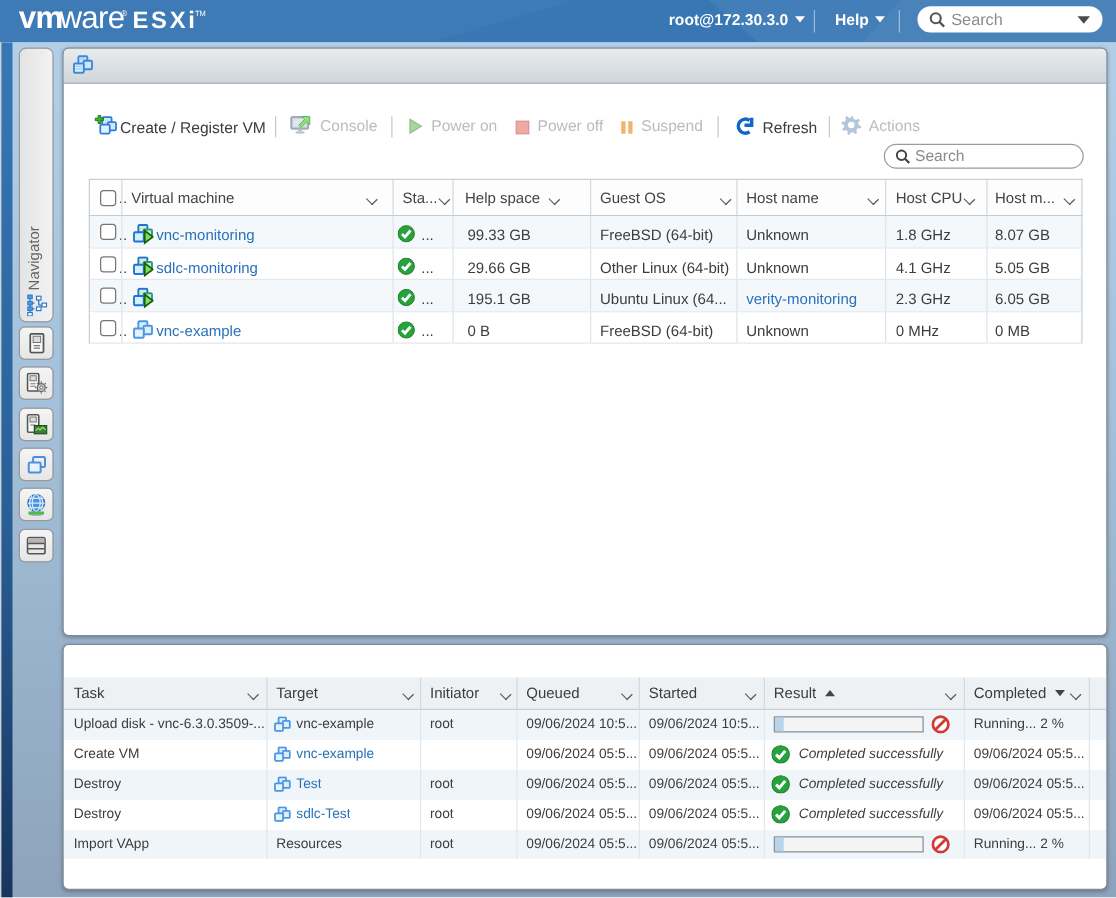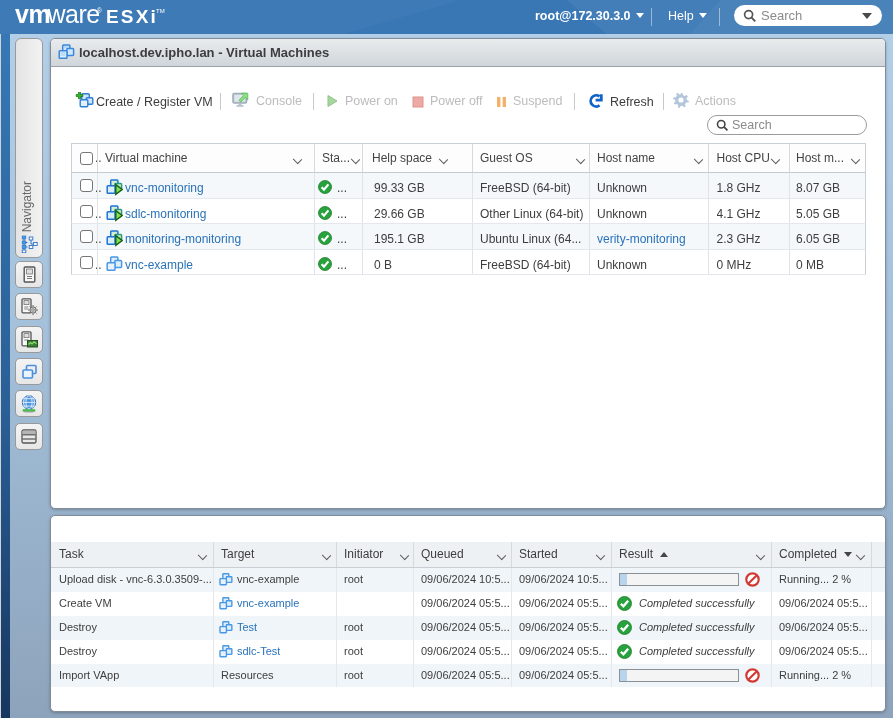--- a/index.html
+++ b/index.html
@@ -11,21 +11,21 @@
 #topbar { position:absolute; left:0; top:0; width:893px; height:34px;
   background:#3876b4; overflow:hidden; }
 .tri1 { position:absolute; left:560px; top:0; width:333px; height:34px;
   background:rgba(255,255,255,0.06); clip-path:polygon(2% 0,100% 0,100% 100%,14% 100%); }
 .tri2 { position:absolute; left:690px; top:0; width:203px; height:34px;
   background:rgba(255,255,255,0.04); clip-path:polygon(15% 0,100% 0,100% 100%,0 100%); }
 .tri3 { position:absolute; left:0px; top:0; width:460px; height:34px;
   background:rgba(255,255,255,0.03); clip-path:polygon(0 0,100% 0,75% 100%,0 100%); }
 #logo { position:absolute; left:15px; top:0px; color:#fff; }
 #user { position:absolute; left:535px; top:9px; color:#fff; font-size:12.5px; font-weight:bold; }
-#help { position:absolute; left:668px; top:9px; color:#fff; font-size:12.5px; font-weight:normal; }
+#help { position:absolute; left:668px; top:9px; color:#fff; font-size:12.5px; font-weight:bold; }
 .wcaret { display:inline-block; width:0; height:0; border-left:4.5px solid transparent;
   border-right:4.5px solid transparent; border-top:5px solid #fff; margin-left:5px; vertical-align:2px; }
 .tsep { position:absolute; top:8px; width:1px; height:18px; background:rgba(255,255,255,0.45); }
 #topsearch { position:absolute; left:734px; top:5px; width:148px; height:21px; background:#fff;
   border-radius:11px; color:#8b8b8b; font-size:13px; line-height:21px; }
 #topsearch .mag { position:absolute; left:9px; top:4px; }
 #topsearch .txt { position:absolute; left:27px; }
 #topsearch .dcaret { position:absolute; right:10px; top:8px; width:0; height:0;
   border-left:5px solid transparent; border-right:5px solid transparent; border-top:6px solid #4a4a4a; }
 
@@ -218,21 +218,20 @@
     <div id="mainpanel" class="panel">
       <div class="phead">
         <svg class="picon" width="17" height="17" viewBox="0 0 17 17">
           <rect x="4.7" y="1" width="7.2" height="6.2" rx="0.8" fill="#cfe6fb" stroke="#3b87d9" stroke-width="1.5"></rect>
           <rect x="8.8" y="4.6" width="6.8" height="6.8" rx="0.8" fill="#cfe6fb" stroke="#3b87d9" stroke-width="1.5"></rect>
           <rect x="1.2" y="6.8" width="7.8" height="7.4" rx="0.8" fill="#def0fd" stroke="#3b87d9" stroke-width="1.5"></rect>
           <line x1="2.5" y1="9" x2="7.5" y2="9" stroke="#9cc9ef" stroke-width="1"></line>
           <line x1="2.5" y1="11" x2="7.5" y2="11" stroke="#9cc9ef" stroke-width="1"></line>
           <line x1="6" y1="3" x2="10.5" y2="3" stroke="#9cc9ef" stroke-width="1"></line>
         </svg>
-        <span class="ptitle">localhost.dev.ipho.lan - Virtual Machines</span>
       </div>
       <div id="toolbar">
         <div class="tbitem" style="left:24px">
           <svg class="gly" style="margin-right:2px" width="19" height="17" viewBox="0 0 19 17">
             <rect x="6.7" y="1.7" width="7.6" height="6.6" rx="1" fill="#cfe6fb" stroke="#2f7ed3" stroke-width="1.4"></rect>
             <rect x="11.2" y="5.7" width="6.6" height="6.6" rx="1" fill="#cfe6fb" stroke="#2f7ed3" stroke-width="1.4"></rect>
             <rect x="5.2" y="7.7" width="7.6" height="7.1" rx="1" fill="#e2f0fc" stroke="#2f7ed3" stroke-width="1.4"></rect>
             <path d="M3.5 0.2 L5.5 0.2 L5.5 2.5 L7.8 2.5 L7.8 4.5 L5.5 4.5 L5.5 6.8 L3.5 6.8 L3.5 4.5 L1.2 4.5 L1.2 2.5 L3.5 2.5 Z" fill="#35b52c" stroke="#1b7c15" stroke-width="0.8"></path>
           </svg>Create / Register VM</div>
         <div class="tbsep" style="left:169px"></div>
@@ -364,21 +363,20 @@
         </div>
         <div class="vrow vr odd">
           <span class="cb"></span>
             <span class="cell dots" style="left:23px">..</span>
           <svg style="position:absolute;left:34px;top:6px" width="17" height="17" viewBox="0 0 17 17">
             <rect x="4.7" y="1" width="7.2" height="6.2" rx="0.8" fill="#d7efcf" stroke="#1e74d4" stroke-width="1.5"></rect>
             <rect x="8.8" y="4.6" width="6.8" height="6.8" rx="0.8" fill="#c6eabe" stroke="#2d9a84" stroke-width="1.5"></rect>
             <rect x="1.2" y="6.8" width="7.8" height="7.4" rx="0.8" fill="#d5eef8" stroke="#1e74d4" stroke-width="1.5"></rect>
             <path d="M9.8 5.6 L16.2 10.5 L9.8 15.4 Z" fill="#85dd58" stroke="#156012" stroke-width="1.4"></path>
           </svg>
-          <a class="lnk cell" style="left:53px" href="#">monitoring-monitoring</a>
           <svg style="position:absolute;left:246px;top:7px" width="14" height="14" viewBox="0 0 14 14">
               <circle cx="7" cy="7" r="6.5" fill="#28a23c"></circle>
               <circle cx="7" cy="7" r="6.5" fill="none" stroke="#1d7d2c" stroke-width="0.8"></circle>
               <path d="M3.6 7.2 L6 9.6 L10.4 4.4" fill="none" stroke="#fff" stroke-width="2.2"></path>
             </svg>
           <span class="cell" style="left:265px">...</span>
           <span class="cell" style="left:302px">195.1 GB</span>
           <span class="cell" style="left:408px">Ubuntu Linux (64...</span>
           <a class="lnk cell" style="left:525px" href="#">verity-monitoring</a>
           <span class="cell" style="left:644.5px">2.3 GHz</span>

